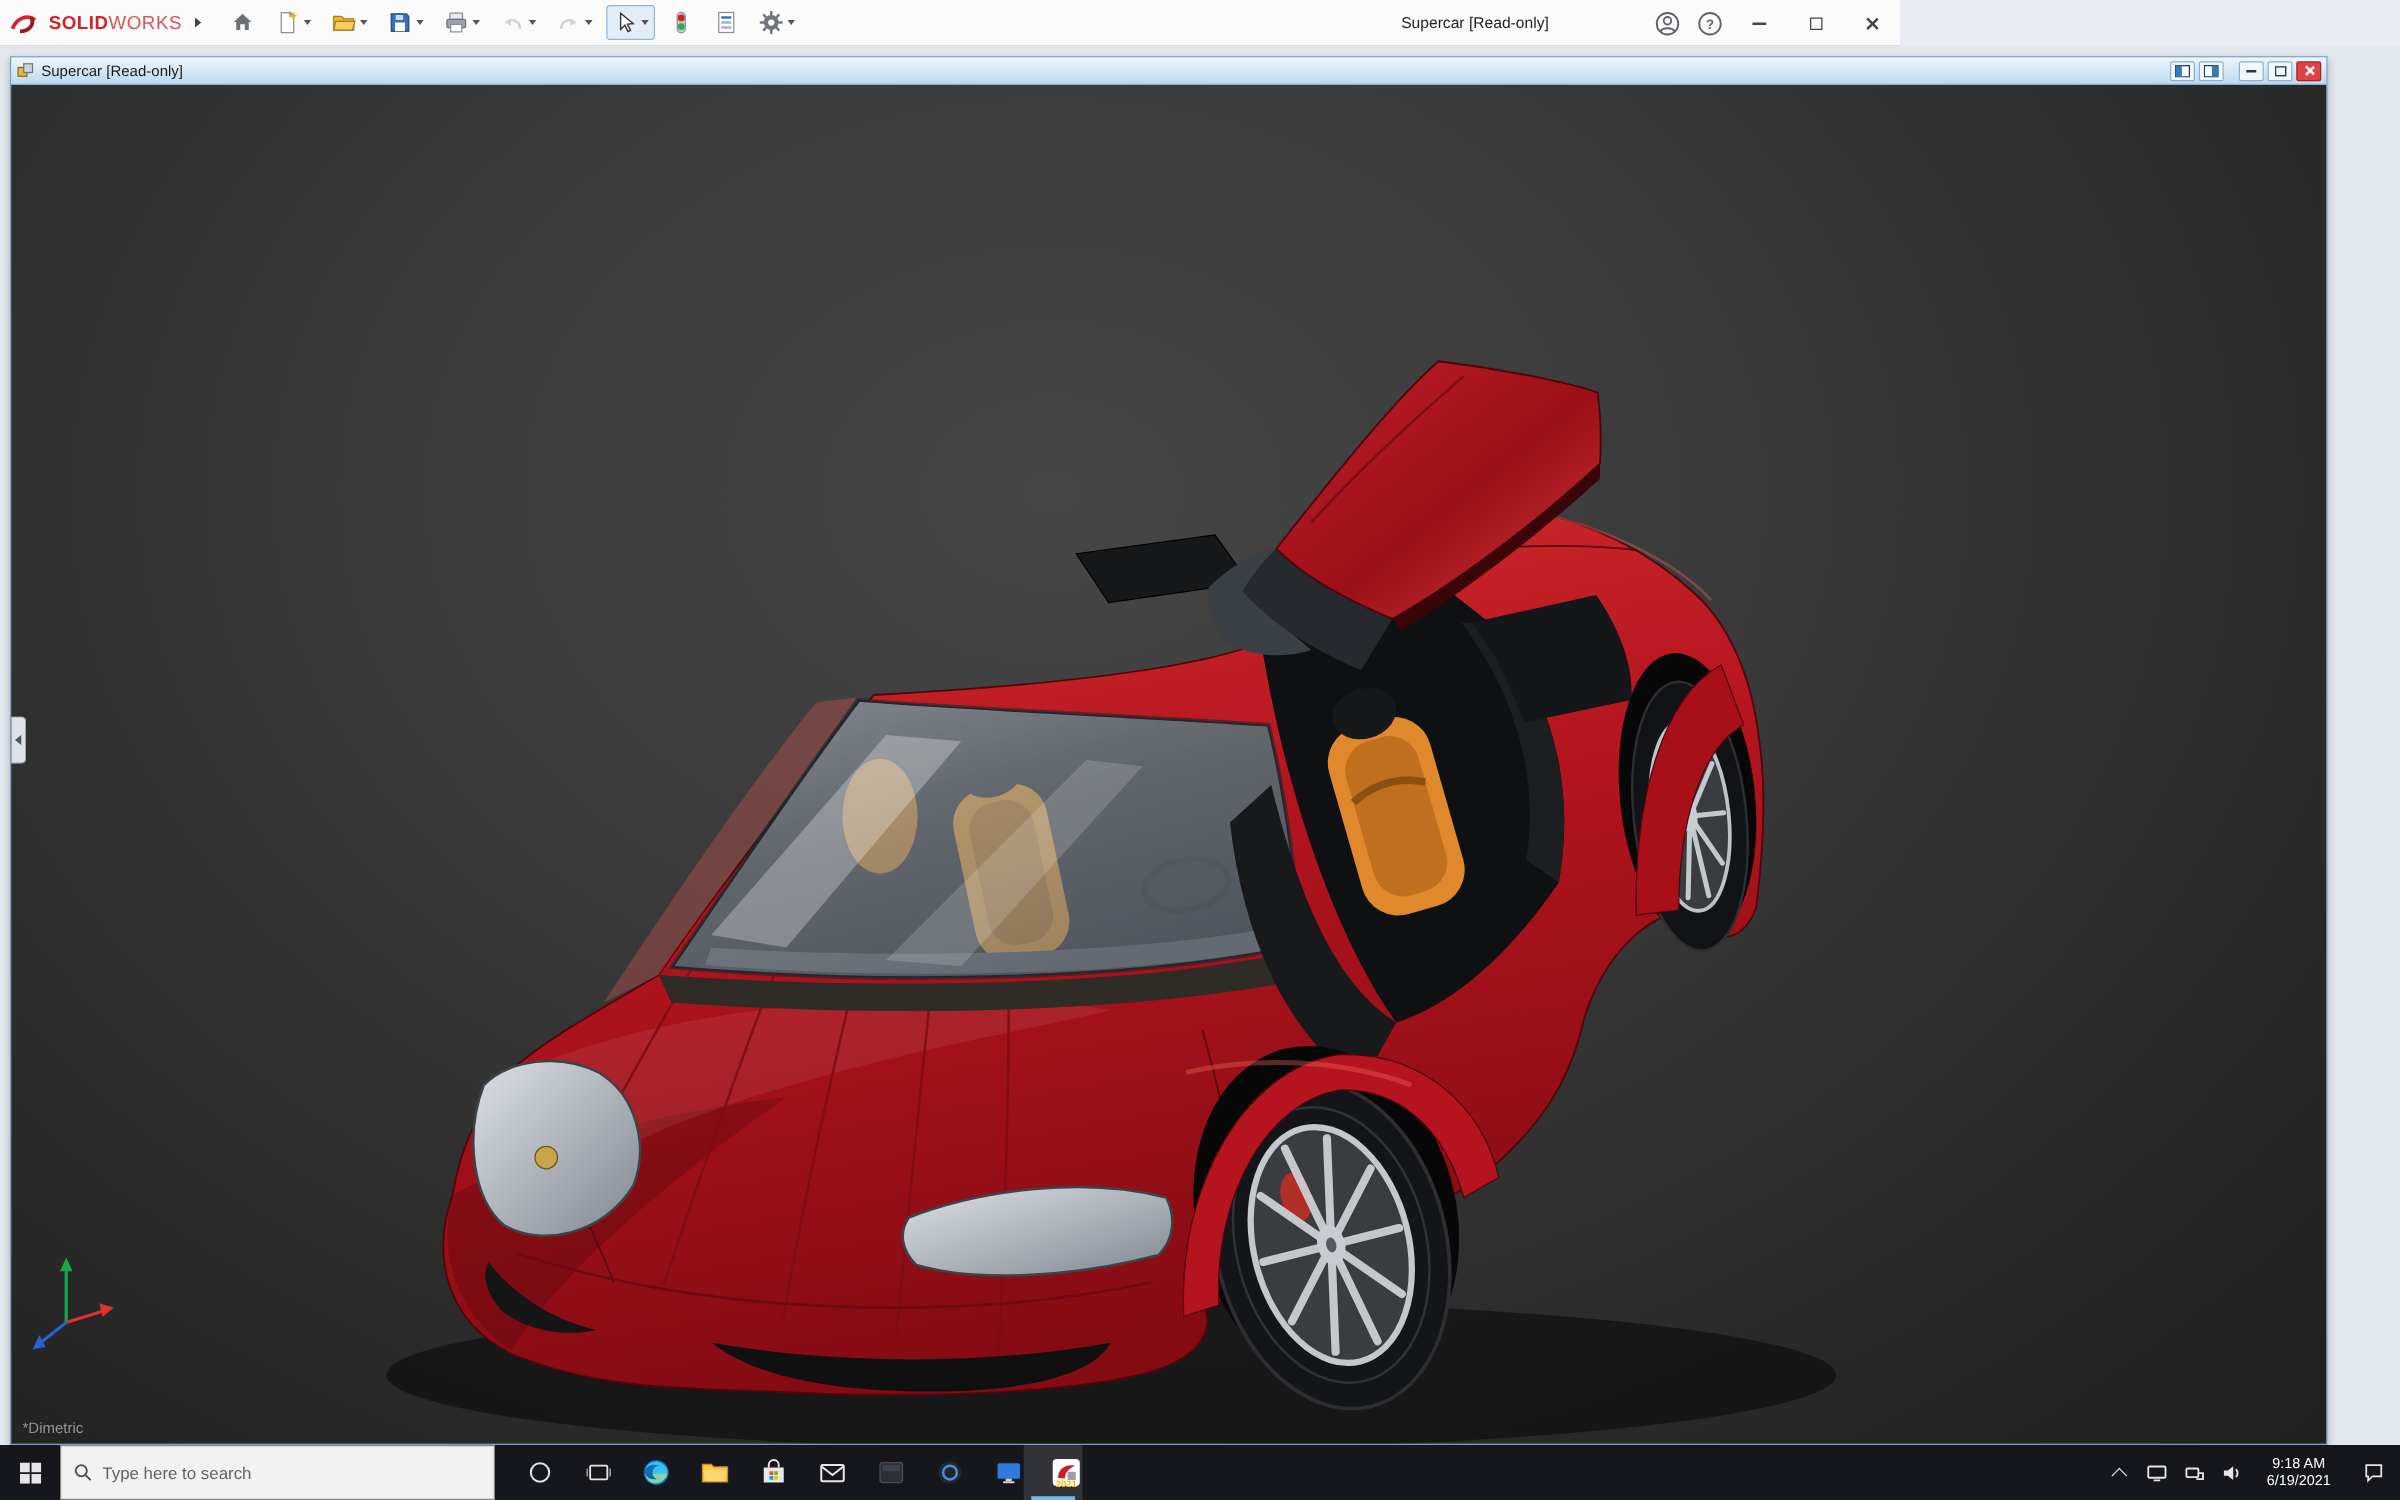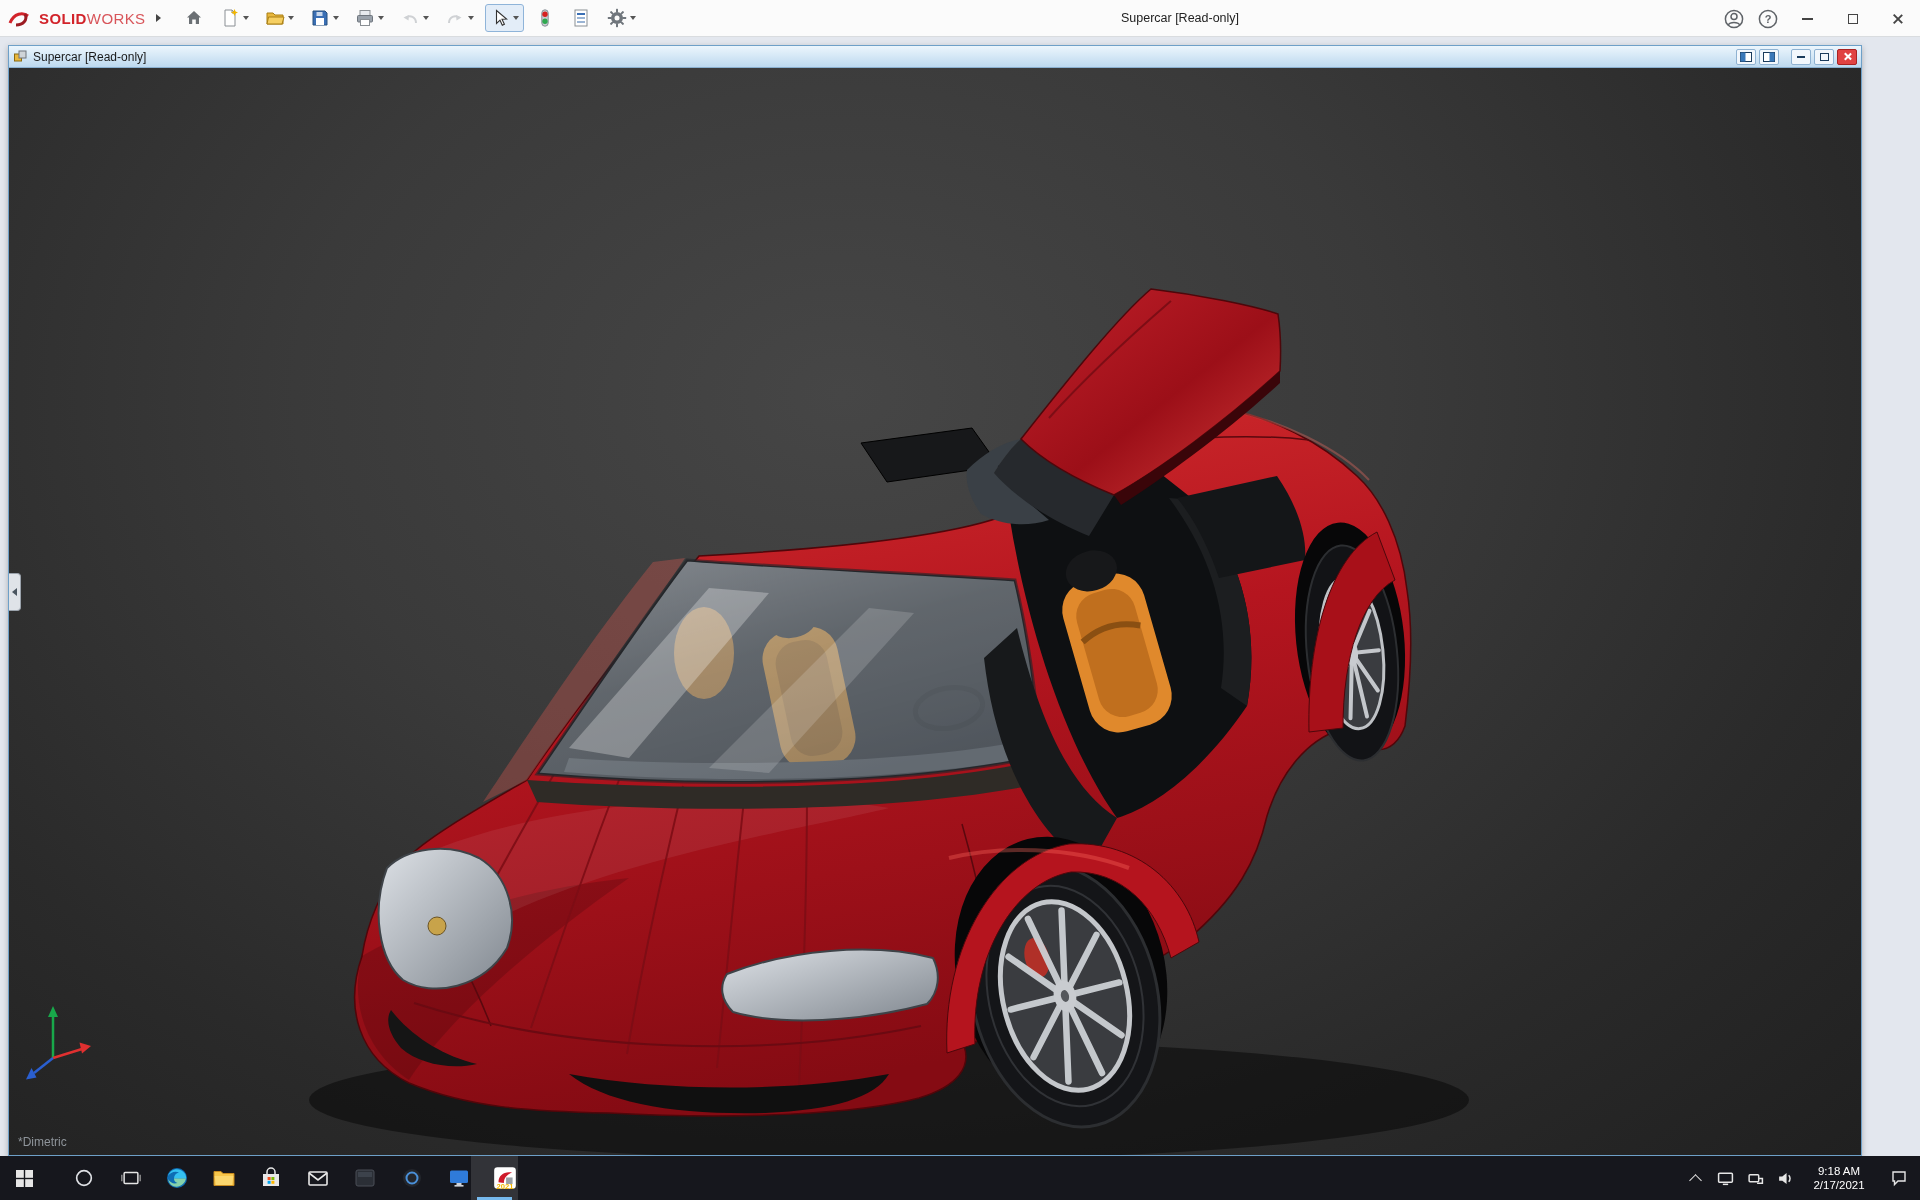--- a/index.html
+++ b/index.html
@@ -1,20 +1,20 @@
 <!DOCTYPE html>
 <html><head>
 <meta charset="utf-8">
 <style>
   *{margin:0;padding:0;box-sizing:border-box}
   html,body{width:1920px;height:1200px;overflow:hidden}
   body{font-family:"Liberation Sans",sans-serif;background:#e8ecf2;position:relative}
 
   
-  .titlebar{position:absolute;top:0;left:0;width:1920px;height:37px;background:#fbfbfb;
+  .titlebar{position:absolute;top:0;left:0;width:1520px;height:37px;background:#fbfbfb;
     border-bottom:1px solid #d9dcdf;display:flex;align-items:center;z-index:30}
   .brand{display:flex;align-items:center;gap:5px;padding:0 8px}
   .brand-text{font-size:15px;letter-spacing:.4px;color:#d2232a;white-space:nowrap}
   .brand-text b{font-weight:bold}
   .brand-text span.light{font-weight:normal;color:#d8555a}
   .flyout{width:0;height:0;border-top:4px solid transparent;border-bottom:4px solid transparent;
     border-left:5px solid #444;margin:0 10px 0 2px}
   .qat{display:flex;align-items:center;gap:6px;margin-left:8px}
   .qbtn{display:flex;align-items:center;height:28px;padding:0 4px;border:1px solid transparent;
     border-radius:3px;background:transparent;cursor:default}
@@ -424,20 +424,27 @@
 
 <div class="taskbar">
   <div class="tk-start">
     <svg width="17" height="17" viewBox="0 0 17 17">
       <rect x="0" y="0" width="7.8" height="7.8" fill="#e6e6e6"></rect>
       <rect x="9.2" y="0" width="7.8" height="7.8" fill="#e6e6e6"></rect>
       <rect x="0" y="9.2" width="7.8" height="7.8" fill="#e6e6e6"></rect>
       <rect x="9.2" y="9.2" width="7.8" height="7.8" fill="#e6e6e6"></rect>
     </svg>
   </div>
+  <div class="tk-search">
+    <svg width="16" height="16" viewBox="0 0 16 16">
+      <circle cx="6.5" cy="6.5" r="4.8" fill="none" stroke="#4a4a4a" stroke-width="1.6"></circle>
+      <line x1="10.2" y1="10.2" x2="14.5" y2="14.5" stroke="#4a4a4a" stroke-width="1.6"></line>
+    </svg>
+    <input type="text" readonly="" placeholder="Type here to search" style="">
+  </div>
   <div class="tkbtn">
     <svg width="22" height="22" viewBox="0 0 24 24">
       <circle cx="12" cy="12" r="8" fill="none" stroke="#dfe1e5" stroke-width="1.8"></circle>
     </svg>
   </div>
   <div class="tkbtn">
     <svg width="22" height="22" viewBox="0 0 24 24">
       <rect x="4.5" y="6" width="15" height="12" rx="1" fill="none" stroke="#e6e6e6" stroke-width="1.6"></rect>
       <path d="M2 8.5 V15.5 M22 8.5 V15.5" stroke="#9d9d9d" stroke-width="1.4"></path>
     </svg>
@@ -518,21 +525,21 @@
       </svg>
     </div>
     <div class="tray-icon">
       <svg width="17" height="17" viewBox="0 0 16 16">
         <path d="M2 6 H5 L9 2.8 V13.2 L5 10 H2 Z" fill="#e6e6e6"></path>
         <path d="M11 5 a4.2 4.2 0 0 1 0 6" fill="none" stroke="#e6e6e6" stroke-width="1.4"></path>
       </svg>
     </div>
     <div class="clock">
       <div>9:18 AM</div>
-      <div>2/17/2021</div>
+      <div>6/19/2021</div>
     </div>
     <div class="tray-icon" style="width:38px">
       <svg width="18" height="18" viewBox="0 0 18 18">
         <path d="M3 3 H15 V12 H8 L4.5 15.5 V12 H3 Z" fill="none" stroke="#e6e6e6" stroke-width="1.4"></path>
       </svg>
     </div>
   </div>
 </div>
 
 </body></html>

